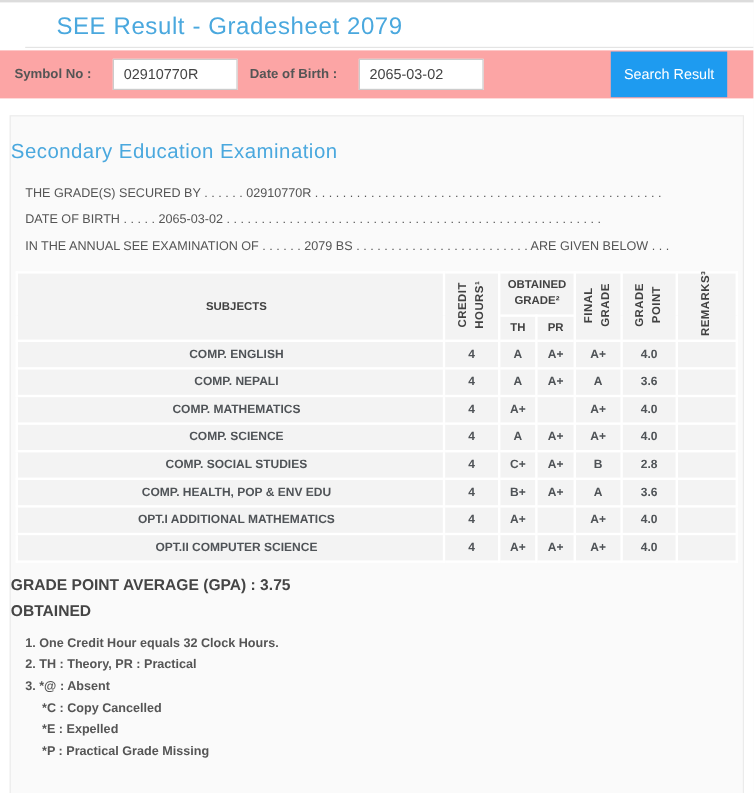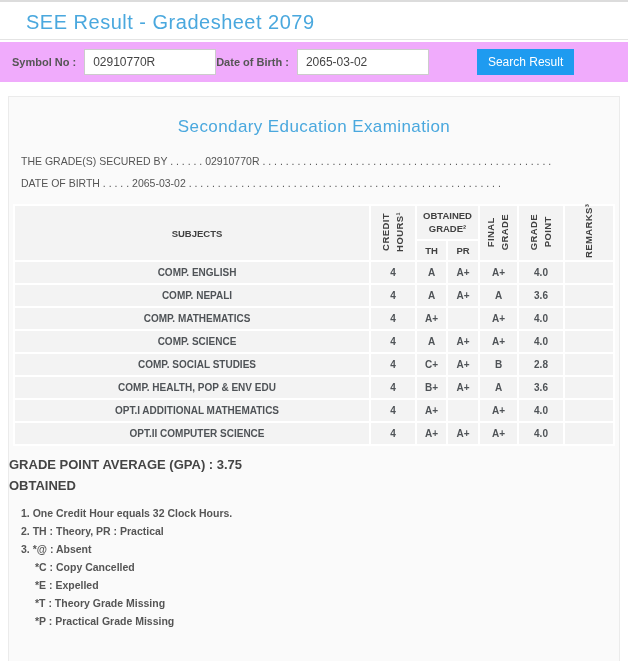--- a/index.html
+++ b/index.html
@@ -14,71 +14,73 @@
   
   .page-title {
     height: 38px;
     padding: 9px 0 0 26px;
     font-size: 20px;
     font-weight: 400;
     letter-spacing: 0.5px;
     color: #4aa8de;
     border-bottom: 1px solid #e4e4e4;
     white-space: nowrap;
+    margin-left: 21px;
   }
 
   
   .search-bar {
     margin-top: 2px;
     height: 40px;
-    background: #f0abfc;
+    background: #fca5a5;
     display: flex;
     align-items: center;
     padding: 0 12px;
+    gap: 10px;
   }
   .search-bar label {
     font-size: 11px;
     font-weight: bold;
     color: #555555;
     white-space: nowrap;
   }
   .search-bar input {
-    width: 132px;
+    width: 104px;
     height: 26px;
     margin-left: 8px;
     border: 1px solid #cccccc;
     background: #ffffff;
     padding: 0 8px;
     font-size: 12px;
     color: #444444;
     font-family: "Liberation Sans", sans-serif;
   }
   .search-bar .dob-label { }
   .search-btn {
-    margin-left: 48px;
-    height: 26px;
+    margin-left: 96px;
+    height: 38px;
     padding: 0 11px;
     background: #1e9bf0;
     border: none;
     color: #ffffff;
     font-size: 12px;
     font-family: "Liberation Sans", sans-serif;
     cursor: pointer;
   }
 
   
   .card {
     margin: 14px 8px 0 8px;
     height: 700px;
     background: #fafafa;
     border: 1px solid #ebebeb;
     padding-top: 20px;
   }
   .exam-heading {
-    text-align: center;
+    text-align: left;
     font-size: 17px;
     font-weight: 400;
     letter-spacing: 0.4px;
     color: #4aa8de;
   }
   .sheet-subheading {
     text-align: center;
     font-size: 12px;
     font-weight: bold;
     letter-spacing: 0.3px;
@@ -169,20 +171,21 @@
   <input type="text" value="2065-03-02" style="">
   <button class="search-btn">Search Result</button>
 </div>
 
 <div class="card">
   <div class="exam-heading">Secondary Education Examination</div>
 
   <div class="dotted-lines">
     <div class="line">THE GRADE(S) SECURED BY . . . . . . 02910770R . . . . . . . . . . . . . . . . . . . . . . . . . . . . . . . . . . . . . . . . . . . . . . . . . .</div>
     <div class="line">DATE OF BIRTH . . . . . 2065-03-02 . . . . . . . . . . . . . . . . . . . . . . . . . . . . . . . . . . . . . . . . . . . . . . . . . . . . . .</div>
+    <div class="line">IN THE ANNUAL SEE EXAMINATION OF . . . . . . 2079 BS . . . . . . . . . . . . . . . . . . . . . . . . . ARE GIVEN BELOW . . .</div>
   </div>
 
   <table class="grades">
     <colgroup>
       <col style="width:auto">
       <col style="width:46px">
       <col style="width:31px">
       <col style="width:32px">
       <col style="width:39px">
       <col style="width:46px">
@@ -286,17 +289,16 @@
     <div>GRADE POINT AVERAGE (GPA) : 3.75</div>
     <div>OBTAINED</div>
   </div>
 
   <div class="footnotes">
     <div>1. One Credit Hour equals 32 Clock Hours.</div>
     <div>2. TH : Theory, PR : Practical</div>
     <div>3. *@ : Absent</div>
     <div class="indent">*C : Copy Cancelled</div>
     <div class="indent">*E : Expelled</div>
-    <div class="indent">*T : Theory Grade Missing</div>
     <div class="indent">*P : Practical Grade Missing</div>
   </div>
 
 </div>
 
 </body></html>

